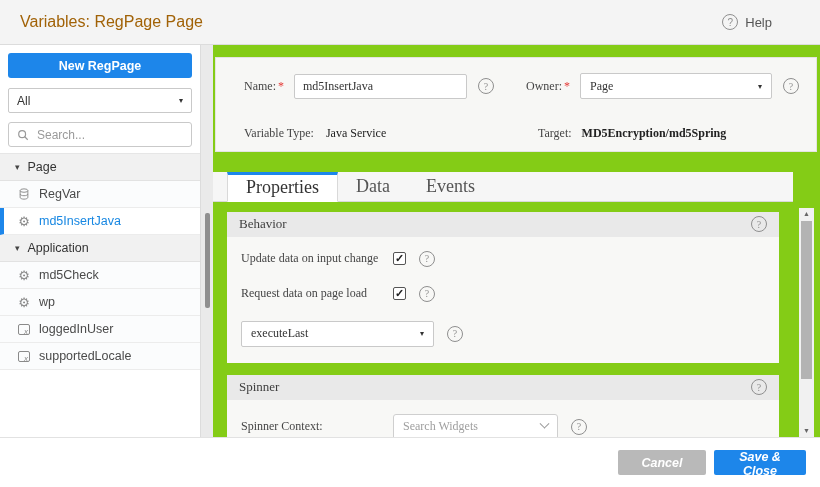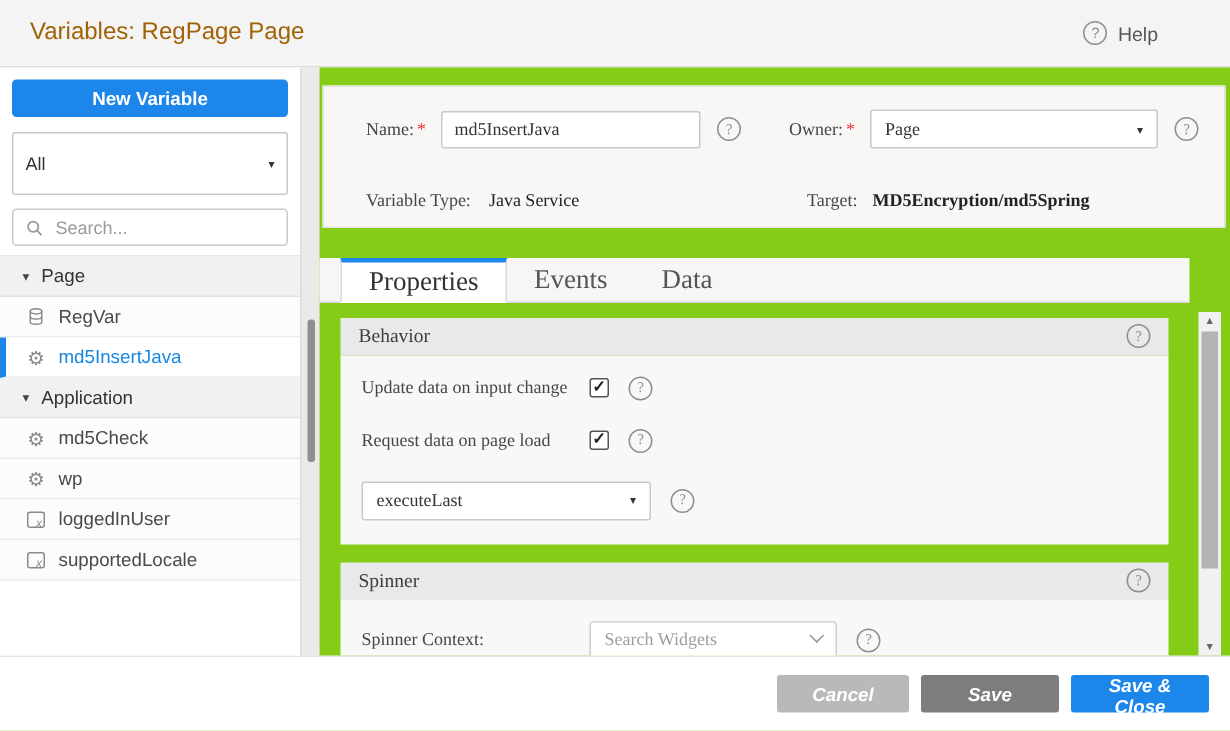--- a/index.html
+++ b/index.html
@@ -24,21 +24,21 @@
 
   
   .mid { flex:1 1 auto; display:flex; min-height:0; border-bottom:1px solid #e2e2e2; }
 
   
   .sidebar { flex:0 0 200px; width:200px; display:flex; flex-direction:column; background:#fff; }
   .side-top { padding:8px 8px 6px 8px; }
   .btn-new { display:block; width:100%; height:25px; background:var(--accent,#1d86ea);
              color:#fff; font-weight:bold; font-size:12.5px; border:none; border-radius:3px;
              cursor:pointer; font-family:inherit; }
-  .filter { height:42px; margin-top:10px; border:1px solid #c9c9c9; border-radius:2px;
+  .filter { height:25px; margin-top:10px; border:1px solid #c9c9c9; border-radius:2px;
             background:#fff; display:flex; align-items:center; padding:0 8px;
             font-size:12px; color:#333; cursor:pointer;gap:12px; }
   .filter .caret { margin-left:auto; font-size:8px; color:#333; }
   .searchbox { height:25px; margin-top:9px; border:1px solid #c9c9c9; border-radius:3px;
                background:#fff; display:flex; align-items:center; padding:0 7px; gap:5px; }
   .searchbox input { border:none; outline:none; width:100%; font-size:12px; color:#333;
                      font-family:inherit; background:transparent; }
   .searchbox input::placeholder { color:#9a9a9a; }
 
   .side-list { flex:1; border-top:1px solid #e6e6e6; overflow:hidden; }
@@ -135,21 +135,21 @@
     <div class="hdr-right">
       <span class="qicon">?</span>
       <span class="help-label">Help</span>
     </div>
   </div>
 
   <div class="mid">
 
     <div class="sidebar">
       <div class="side-top">
-        <button class="btn-new">New Variable</button>
+        <button class="btn-new">New RegPage</button>
         <div class="filter">
           <span>All</span>
           <span class="caret">▾</span>
         </div>
         <div class="searchbox">
           <span class="vicon">
             <svg width="12" height="12" viewBox="0 0 14 14">
                 <circle cx="6" cy="6" r="4" fill="none" stroke="#999" stroke-width="1.4"></circle>
                 <line x1="9" y1="9" x2="12.5" y2="12.5" stroke="#999" stroke-width="1.4"></line>
               </svg>
@@ -235,22 +235,22 @@
             <span>Variable Type:</span>
             <span class="val">Java Service</span>
           </span>
           <span>Target:</span>
           <span class="val bold">MD5Encryption/md5Spring</span>
         </div>
       </div>
 
       <div class="tabs">
         <div class="tab active">Properties</div>
+        <div class="tab">Data</div>
         <div class="tab">Events</div>
-        <div class="tab">Data</div>
       </div>
 
       <div class="tabpanel">
 
         <div class="section">
           <div class="sec-hdr">
             <span>Behavior</span>
             <span class="qicon">?</span>
           </div>
           <div class="sec-body">
@@ -305,17 +305,16 @@
           <span class="vs-thumb"></span>
         </span>
         <span class="vs-arrow">▼</span>
       </div>
 
     </div>
   </div>
 
   <div class="ftr">
     <button class="btn btn-cancel">Cancel</button>
-    <button class="btn btn-save">Save</button>
     <button class="btn btn-saveclose">Save &amp; Close</button>
   </div>
 
 </div>
 
 </body></html>

